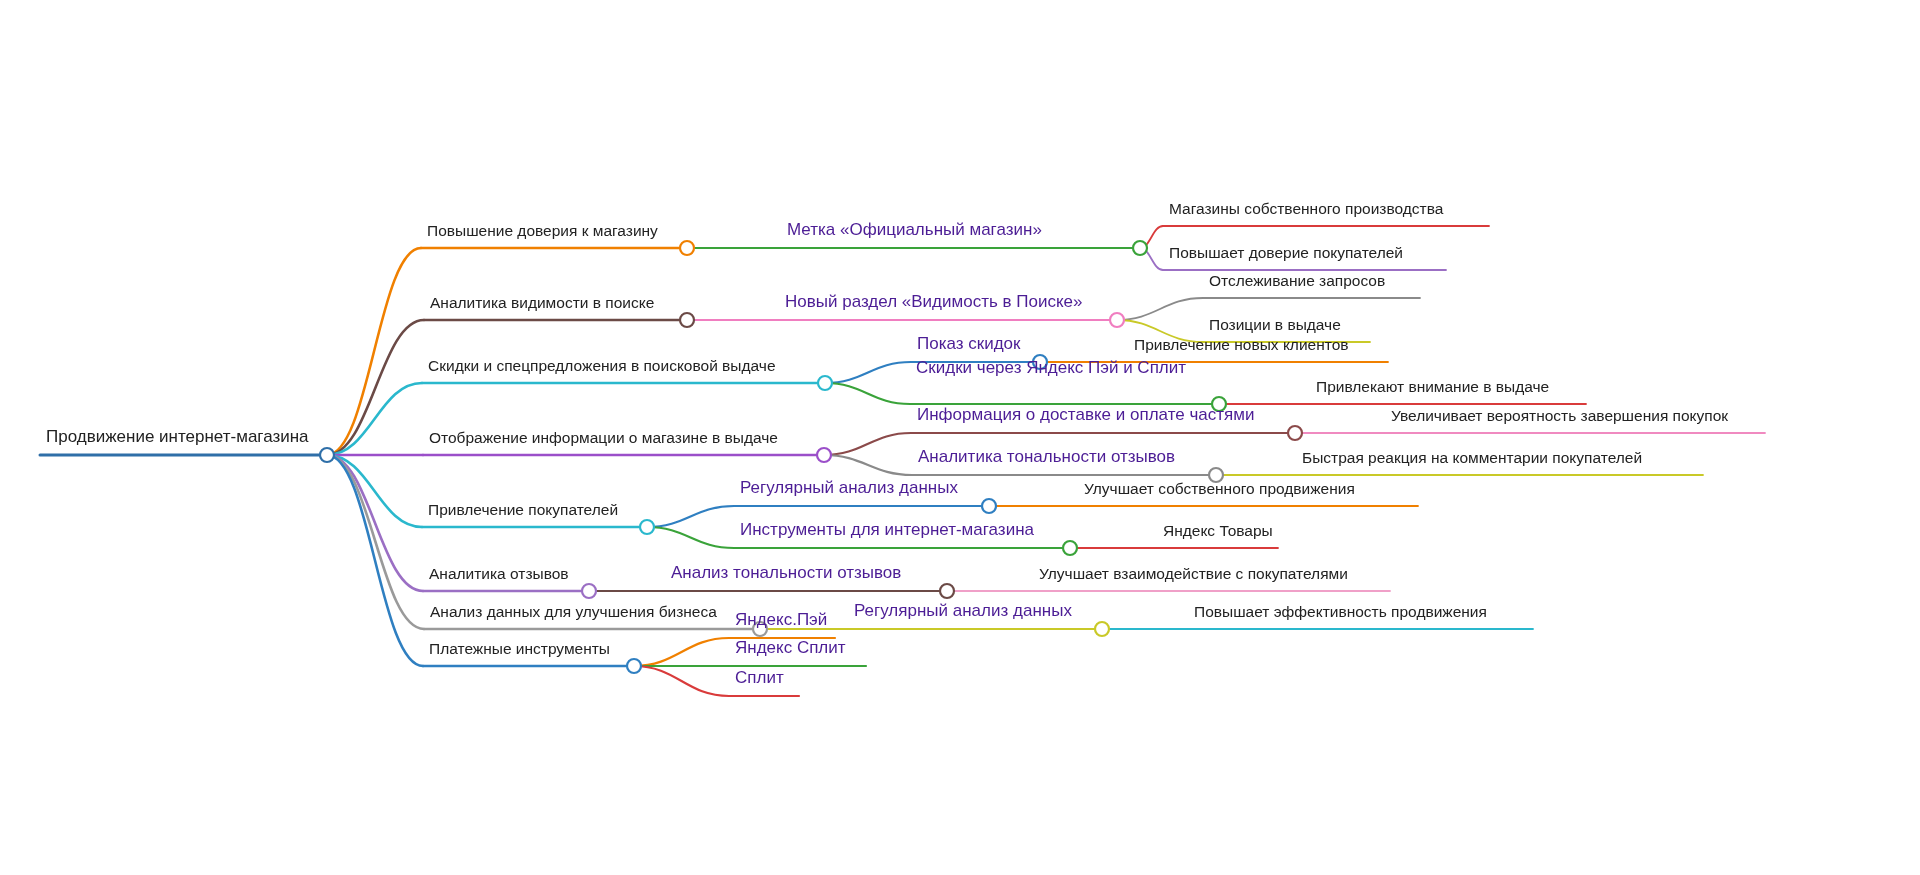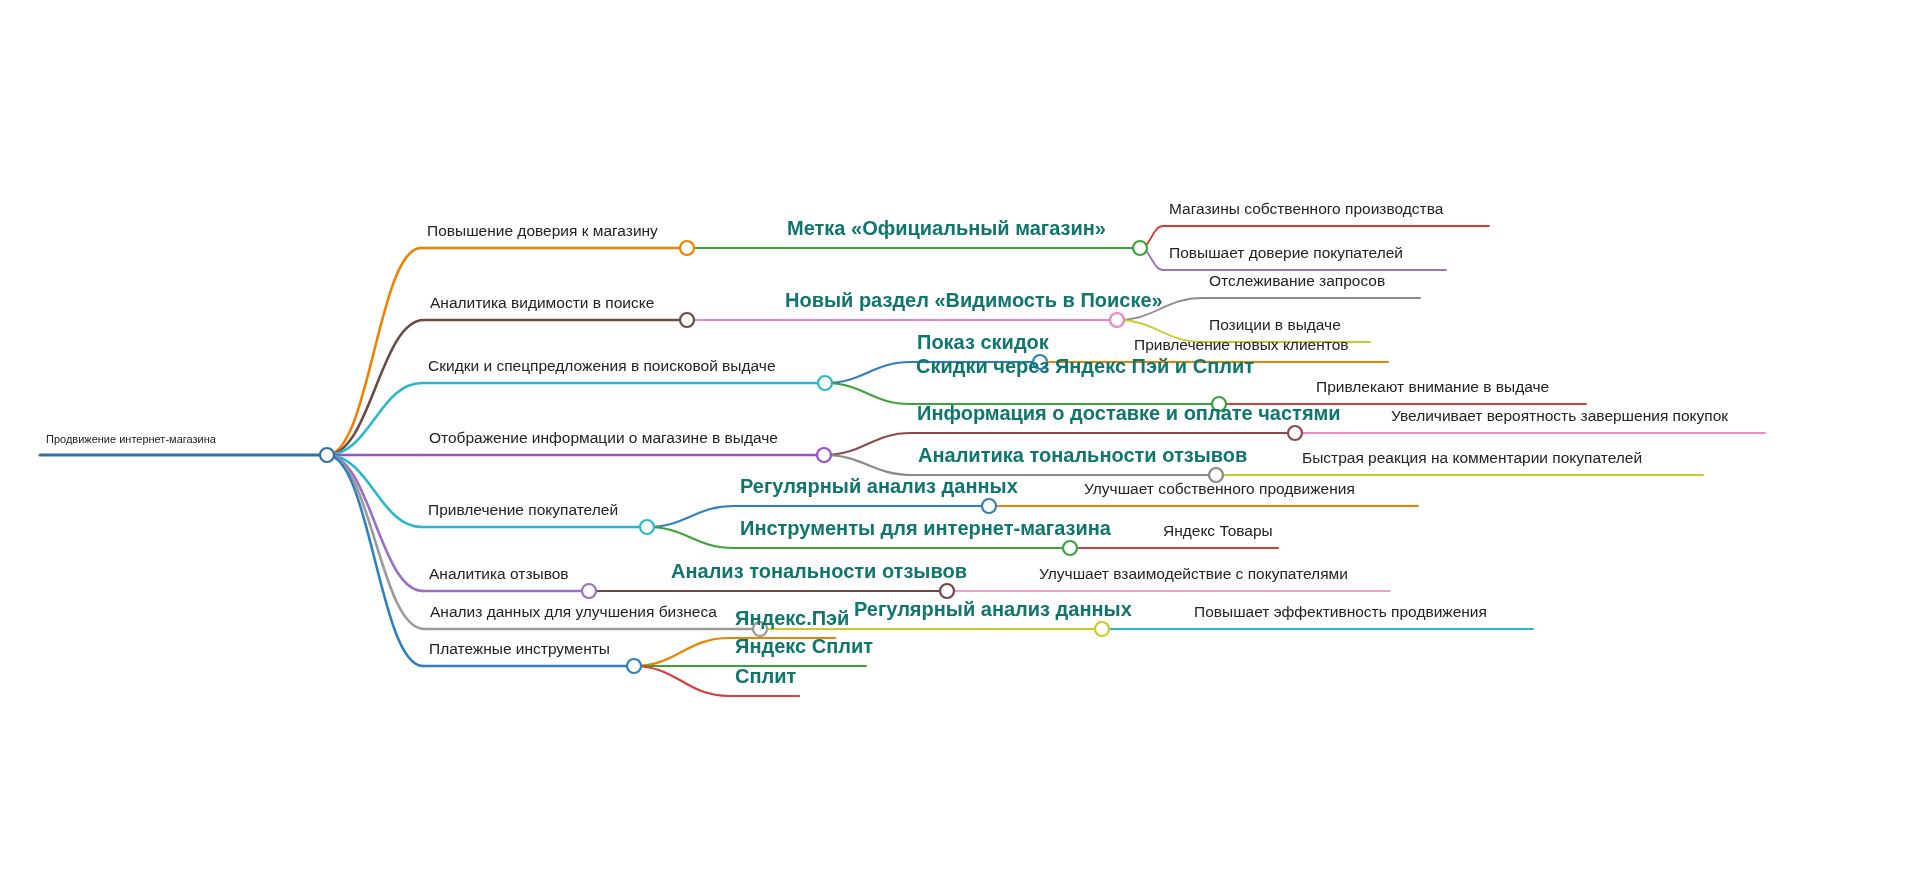--- a/index.html
+++ b/index.html
@@ -7,23 +7,23 @@
   #stage{position:relative;width:1920px;height:875px;background:#fff;}
   #wires{position:absolute;left:0;top:0;width:1920px;height:875px;}
   .node-label{
     position:absolute;
     white-space:nowrap;
     color:#1a1a1a;
     line-height:1;
     transform:translate(0,-100%);
     padding-bottom:8px;
   }
-  .lvl0{font-size:11px;font-weight:400;color:#222;}
+  .lvl0{font-size:17px;font-weight:400;color:#222;}
   .lvl1{font-size:15.5px;font-weight:400;color:#222;}
-  .lvl2{font-size:20px;font-weight:700;color:#0f766e;}
+  .lvl2{font-size:17px;font-weight:400;color:#4c1d95;}
   .lvl3{font-size:15.5px;font-weight:400;color:#222;}
 </style>
 </head>
 <body>
 
 <div id="stage">
   <svg id="wires" viewBox="0 0 1920 875" width="1920" height="875" xmlns="http://www.w3.org/2000/svg">
       <path d="M 40 455 L 327 455" stroke="#2f6fa8" stroke-width="3" fill="none" stroke-linecap="round"></path>
       <path d="M 327 455 C 369.3 455, 378.7 248, 421 248" stroke="#f08000" stroke-width="2.6" fill="none" stroke-linecap="round"></path>
       <path d="M 421 248 L 687 248" stroke="#f08000" stroke-width="2.6" fill="none" stroke-linecap="round"></path>

